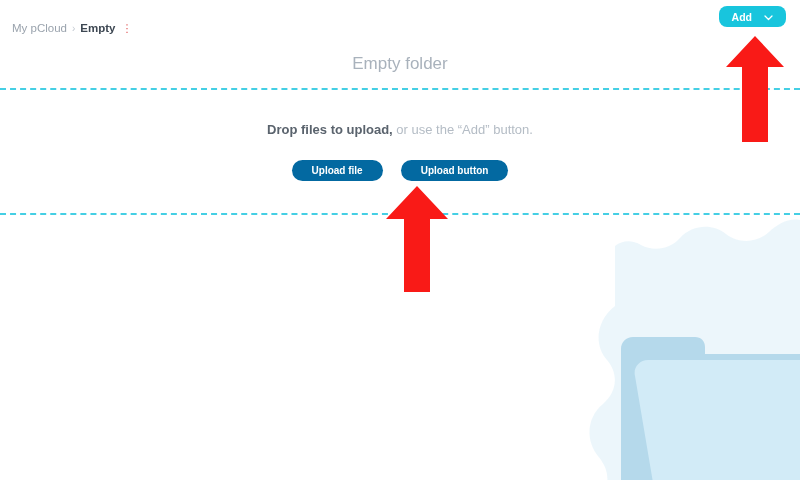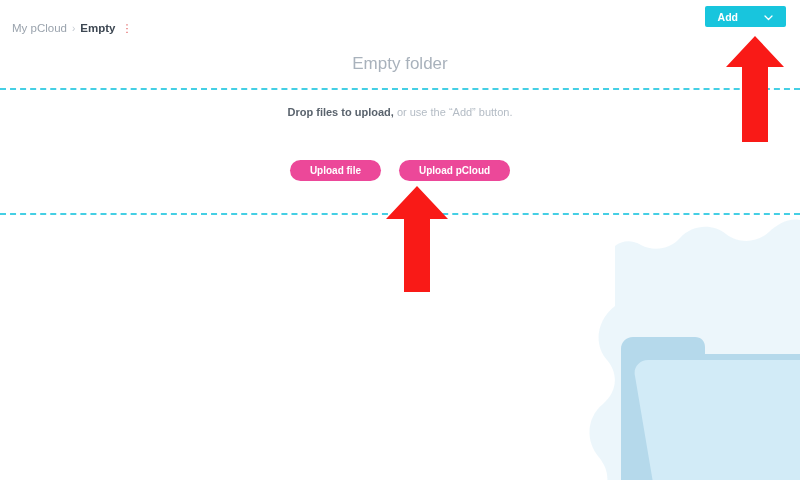--- a/index.html
+++ b/index.html
@@ -71,25 +71,25 @@
     margin-left: 6px;
     font-size: 11px;
     letter-spacing: 0;
     line-height: 1;
   }
 
   .add-button {
     display: flex;
     align-items: center;
     justify-content: center;
-    gap: 26px;
+    gap: 12px;
     background: #18c5dd;
     color: #ffffff;
     border: none;
-    border-radius: 2px;
+    border-radius: 8px;
     height: 21px;
     padding: 1px 13px;
     font-size: 10.5px;
     font-weight: 700;
     font-family: "Liberation Sans", sans-serif;
     cursor: pointer;
     box-sizing: border-box;
   }
   .add-button .chev { display: block; }
 
@@ -110,41 +110,41 @@
     top: 54px;
     left: 0; right: 0;
     text-align: center;
     font-size: 17px;
     color: #a9b2bc;
     z-index: 3;
   }
 
   .hint {
     position: absolute;
-    top: 106px;
+    top: 122px;
     left: 0; right: 0;
     text-align: center;
-    font-size: 11px;
+    font-size: 13px;
     z-index: 3;
     white-space: nowrap;
   }
   .hint-strong { color: #5a636d; font-weight: 700; }
   .hint-soft   { color: #b4bcc5; font-weight: 400; }
 
   .upload-row {
     position: absolute;
     top: 160px;
     left: 0; right: 0;
     display: flex;
     justify-content: center;
     gap: 18px;
     z-index: 3;
   }
   .upload-btn {
-    background: #ec4899;
+    background: #0369a1;
     color: #ffffff;
     border: none;
     border-radius: 11px;
     height: 21px;
     padding: 0 20px;
     font-size: 10px;
     font-weight: 700;
     font-family: "Liberation Sans", sans-serif;
     cursor: pointer;
     display: flex;
@@ -203,21 +203,21 @@
 
   <div class="hint">
     <span class="hint-strong">Drop files to upload,</span><span class="hint-soft"> or use the “Add” button.</span>
   </div>
 
   <div class="upload-row">
     <button class="upload-btn">
       <span>Upload file</span>
     </button>
     <button class="upload-btn">
-      <span>Upload pCloud</span>
+      <span>Upload button</span>
     </button>
   </div>
 
   <div class="arrow arrow-add">
     <svg viewBox="0 0 58 106" xmlns="http://www.w3.org/2000/svg">
       <path d="M29 0 L58 31 H42 V106 H16 V31 H0 Z" fill="#f91a17"></path>
     </svg>
   </div>
 
   <div class="arrow arrow-upload">

